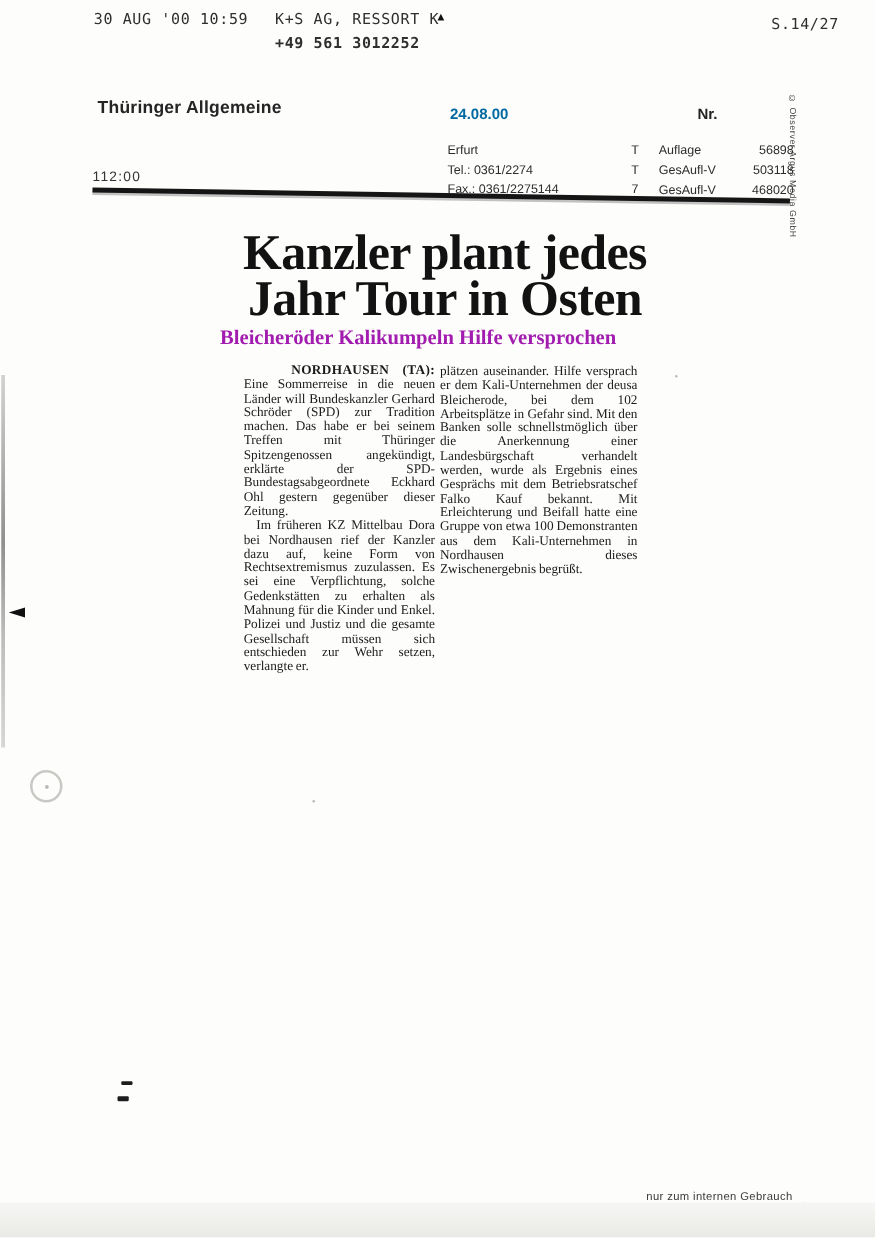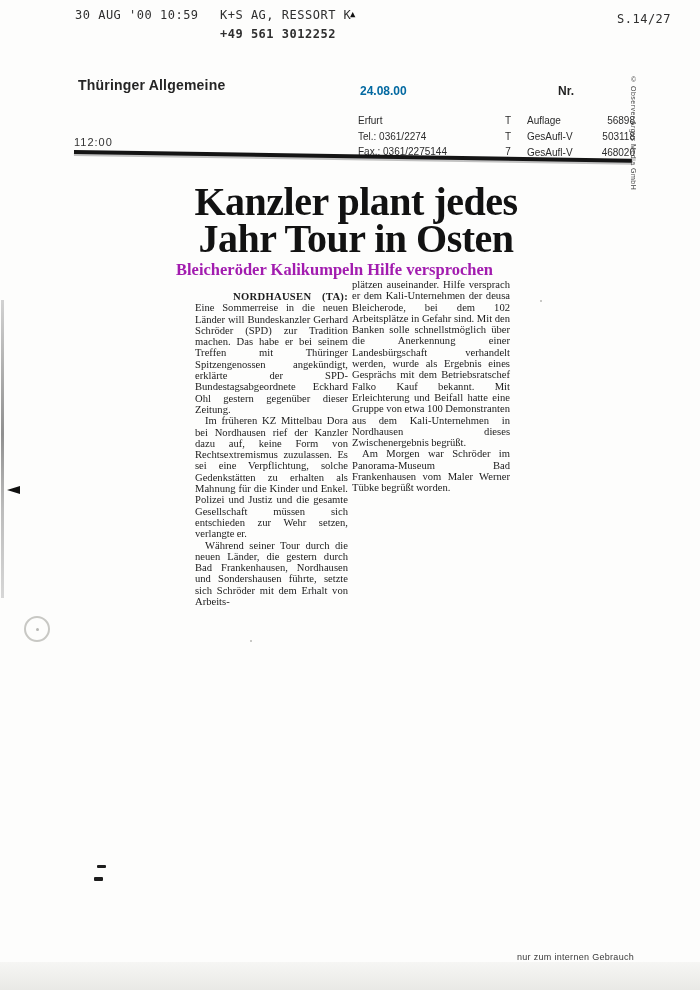--- a/index.html
+++ b/index.html
@@ -97,26 +97,24 @@
   <div>Jahr Tour in Osten</div>
 </div>
 <div class="abs subhead" style="left:176px;top:260px;">Bleicheröder Kalikumpeln Hilfe versprochen</div>
 
 <div class="abs col" style="left:195px;top:291px;width:153px;">
   <p class="p-first">
     <strong class="dateline">NORDHAUSEN (TA):</strong>
     <span>Eine Sommerreise in die neuen Länder will Bundeskanzler Gerhard Schröder (SPD) zur Tradition machen. Das habe er bei seinem Treffen mit Thüringer Spitzengenossen angekündigt, erklärte der SPD-Bundestagsabgeordnete Eckhard Ohl gestern gegenüber dieser Zeitung.</span>
   </p>
   <p class="indent">Im früheren KZ Mittelbau Dora bei Nordhausen rief der Kanzler dazu auf, keine Form von Rechtsextremismus zuzulassen. Es sei eine Verpflichtung, solche Gedenkstätten zu erhalten als Mahnung für die Kinder und Enkel. Polizei und Justiz und die gesamte Gesellschaft müssen sich entschieden zur Wehr setzen, verlangte er.</p>
-  <p class="indent">Während seiner Tour durch die neuen Länder, die gestern durch Bad Frankenhausen, Nordhausen und Sondershausen führte, setzte sich Schröder mit dem Erhalt von Arbeits-</p>
 </div>
 
-<div class="abs col" style="left:352px;top:279px;width:158px;">
+<div class="abs col" style="left:352px;top:292px;width:158px;">
   <p>plätzen auseinander. Hilfe versprach er dem Kali-Unternehmen der deusa Bleicherode, bei dem 102 Arbeitsplätze in Gefahr sind. Mit den Banken solle schnellstmöglich über die Anerkennung einer Landesbürgschaft verhandelt werden, wurde als Ergebnis eines Gesprächs mit dem Betriebsratschef Falko Kauf bekannt. Mit Erleichterung und Beifall hatte eine Gruppe von etwa 100 Demonstranten aus dem Kali-Unternehmen in Nordhausen dieses Zwischenergebnis begrüßt.</p>
-  <p class="indent">Am Morgen war Schröder im Panorama-Museum Bad Frankenhausen vom Maler Werner Tübke begrüßt worden.</p>
 </div>
 
 <div class="abs edge-strip" style="left:1px;top:300px;height:298px;"></div>
 <div class="abs arrow-left" style="left:7px;top:486px;"></div>
 <div class="abs punch-hole" style="left:24px;top:616px;"></div>
 <div class="abs dash" style="left:97px;top:865px;width:9px;height:3px;"></div>
 <div class="abs dash" style="left:94px;top:877px;width:9px;height:4px;"></div>
 <div class="abs speck" style="left:36px;top:628px;width:3px;height:3px;"></div>
 <div class="abs speck" style="left:540px;top:300px;width:2px;height:2px;"></div>
 <div class="abs speck" style="left:250px;top:640px;width:2px;height:2px;"></div>

